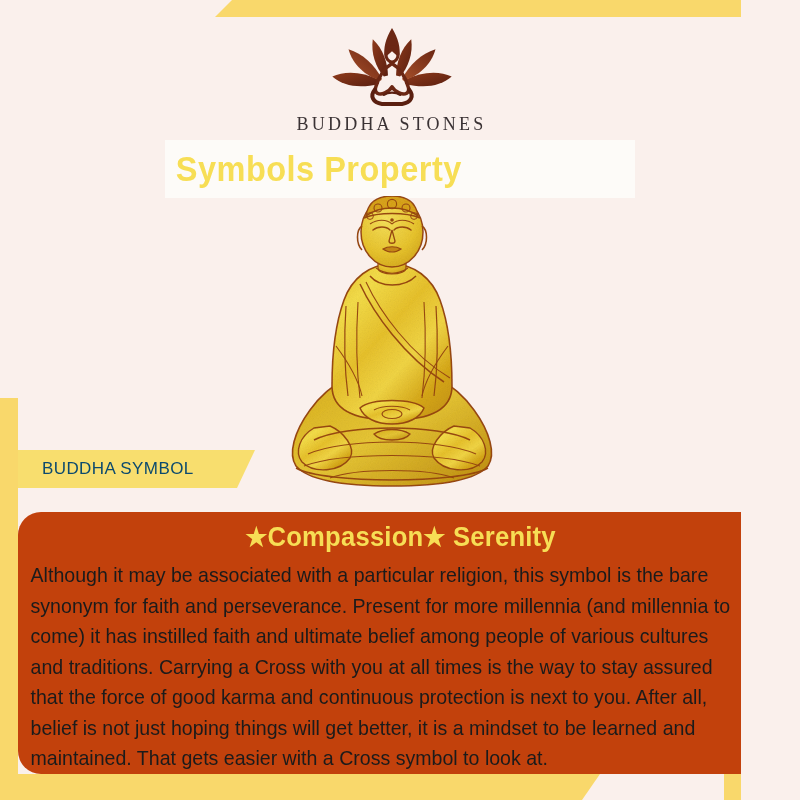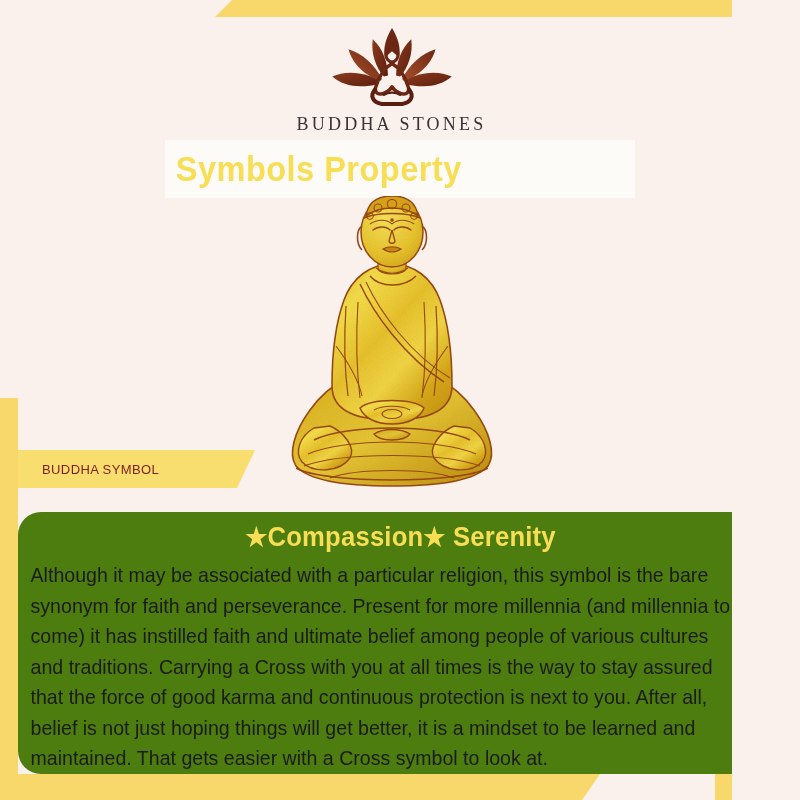--- a/index.html
+++ b/index.html
@@ -13,20 +13,21 @@
     font-family: "Liberation Sans", sans-serif;
     background: #FAF0EC;
   }
 
   #page {
     position: relative;
     width: 732px;
     height: 800px;
     background: #FAF0EC;
     overflow: hidden;
+    padding-left: 9px;
   }
 
   
   .band-top {
     position: absolute;
     top: 0;
     left: 215px;
     width: 585px;
     height: 17px;
     background: #F9D86B;
@@ -137,35 +138,35 @@
     top: 450px;
     width: 237px;
     height: 38px;
     background: #F8DE6E;
     clip-path: polygon(0 0, 100% 0, calc(100% - 18px) 100%, 0 100%);
     display: flex;
     align-items: center;
   }
   .ribbon-text {
     margin-left: 24px;
-    color: #7f1d1d;
-    font-size: 13px;
+    color: #0c4a6e;
+    font-size: 17px;
     letter-spacing: 0.4px;
     font-weight: 400;
     white-space: nowrap;
   }
 
   
   .article {
     position: absolute;
     left: 18px;
     top: 512px;
     width: 765px;
     height: 262px;
-    background: #4d7c0f;
+    background: #c2410c;
     box-sizing: border-box;
     padding: 0;
     border-radius: 23px;
   }
   .headline {
     margin: 0;
     padding-top: 10px;
     text-align: center;
     font-family: "Liberation Sans Narrow", "Liberation Sans", sans-serif;
     font-weight: 700;

